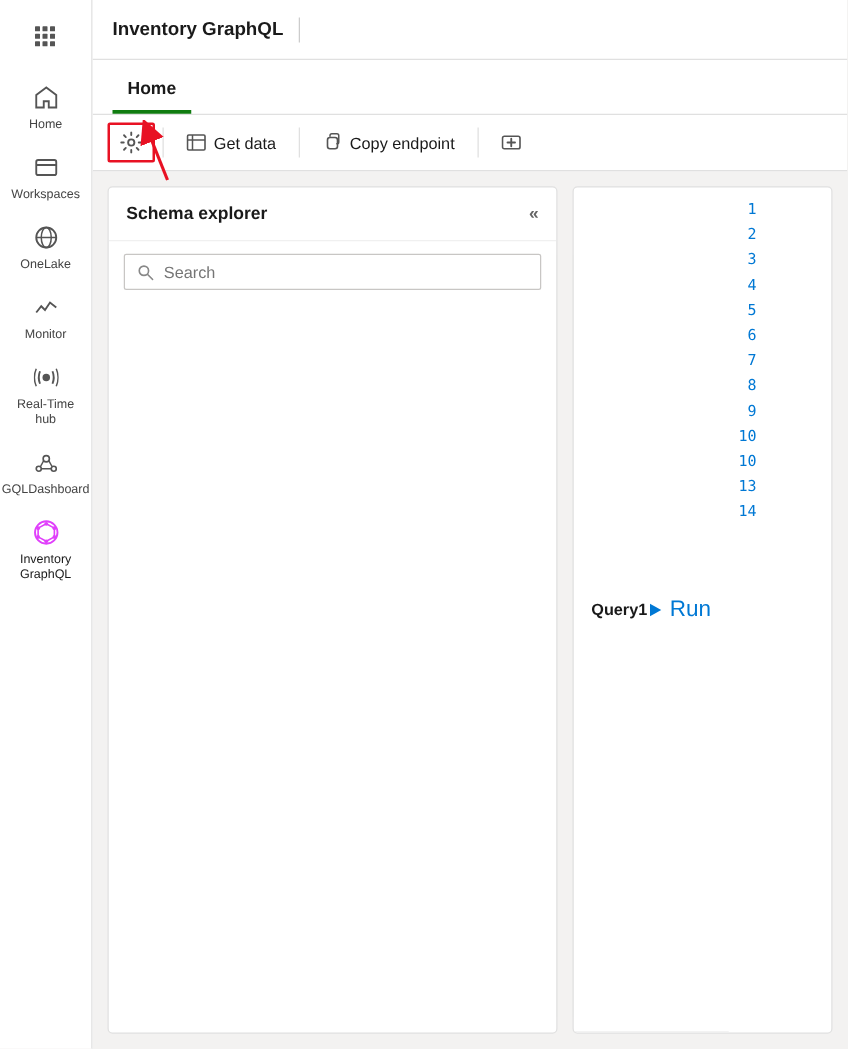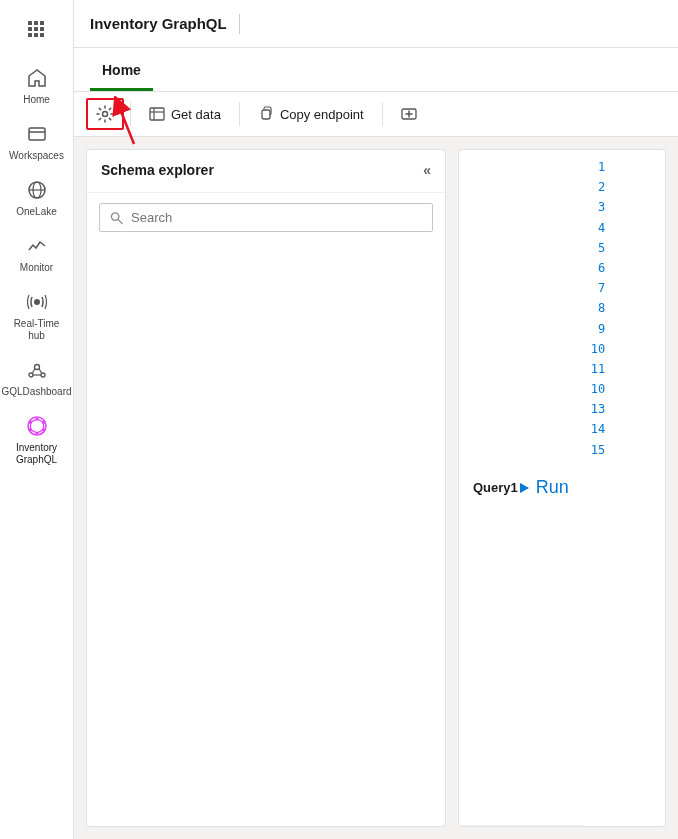--- a/index.html
+++ b/index.html
@@ -463,22 +463,20 @@
           <span class="line-num">1</span>
           <span class="line-num">2</span>
           <span class="line-num">3</span>
           <span class="line-num">4</span>
           <span class="line-num">5</span>
           <span class="line-num">6</span>
           <span class="line-num">7</span>
           <span class="line-num">8</span>
           <span class="line-num">9</span>
           <span class="line-num">10</span>
-          <span class="line-num">11</span>
           <span class="line-num">10</span>
           <span class="line-num">13</span>
           <span class="line-num">14</span>
-          <span class="line-num">15</span>
         </div>
       </div>
     </div>
   </div>
 </div>
 
 </body></html>

